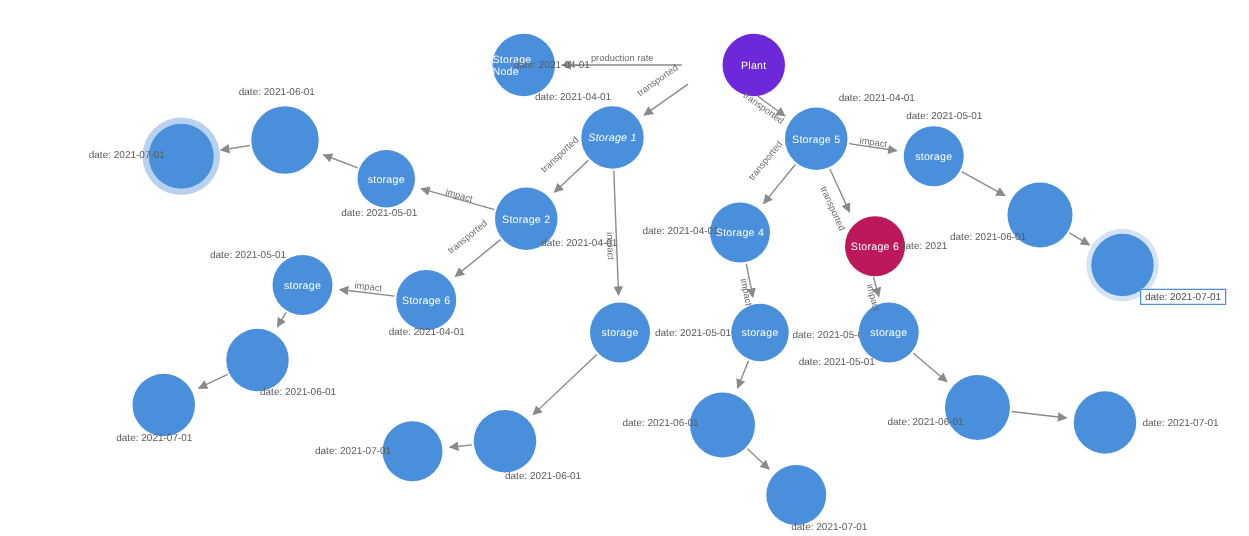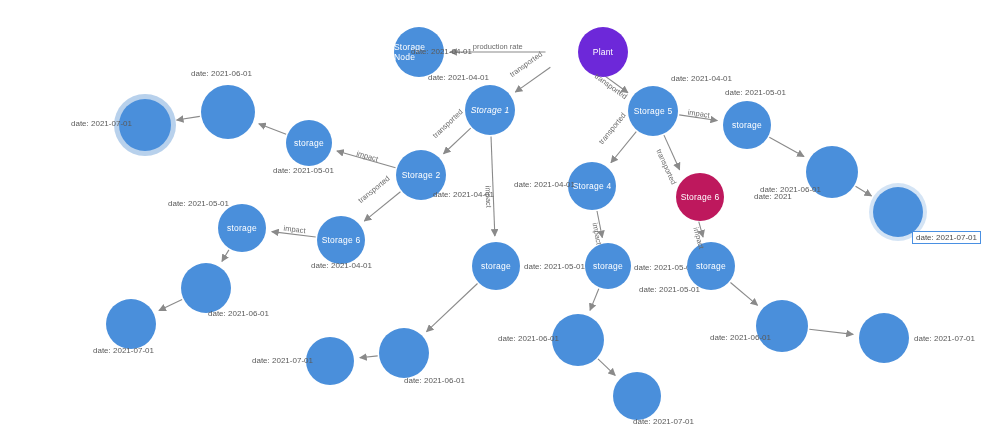--- a/index.html
+++ b/index.html
@@ -37,21 +37,20 @@
   }
   .nlabel.boxed{
     color:#4c4c4c;
     border:1px solid #4a90e2;
     background:#ffffff;
     padding:1px 3px;
   }
   .nlabel.clip{
     overflow:hidden;
     width:44px;
-    padding-left:34px;
   }
   .elabel{
     position:absolute;
     font-size:7.5px;
     color:#6b6b6b;
     white-space:nowrap;
     transform-origin:0 50%;
     user-select:none;
   }
 </style>

